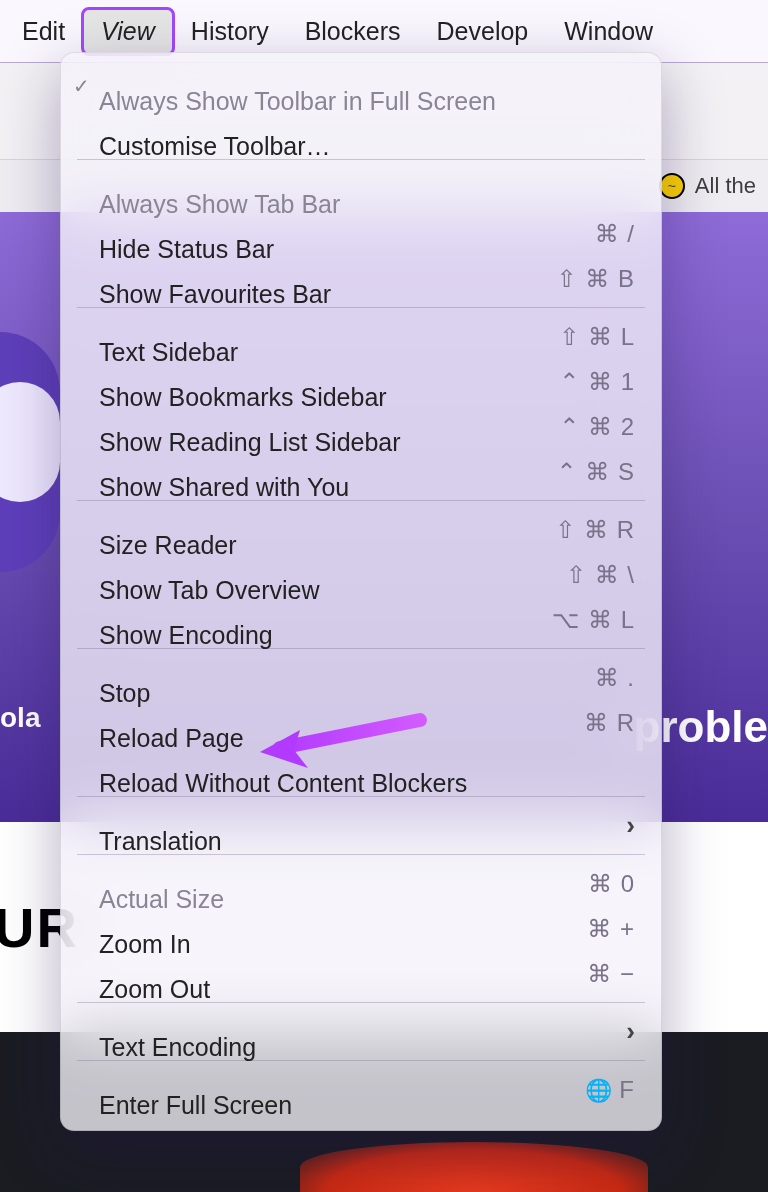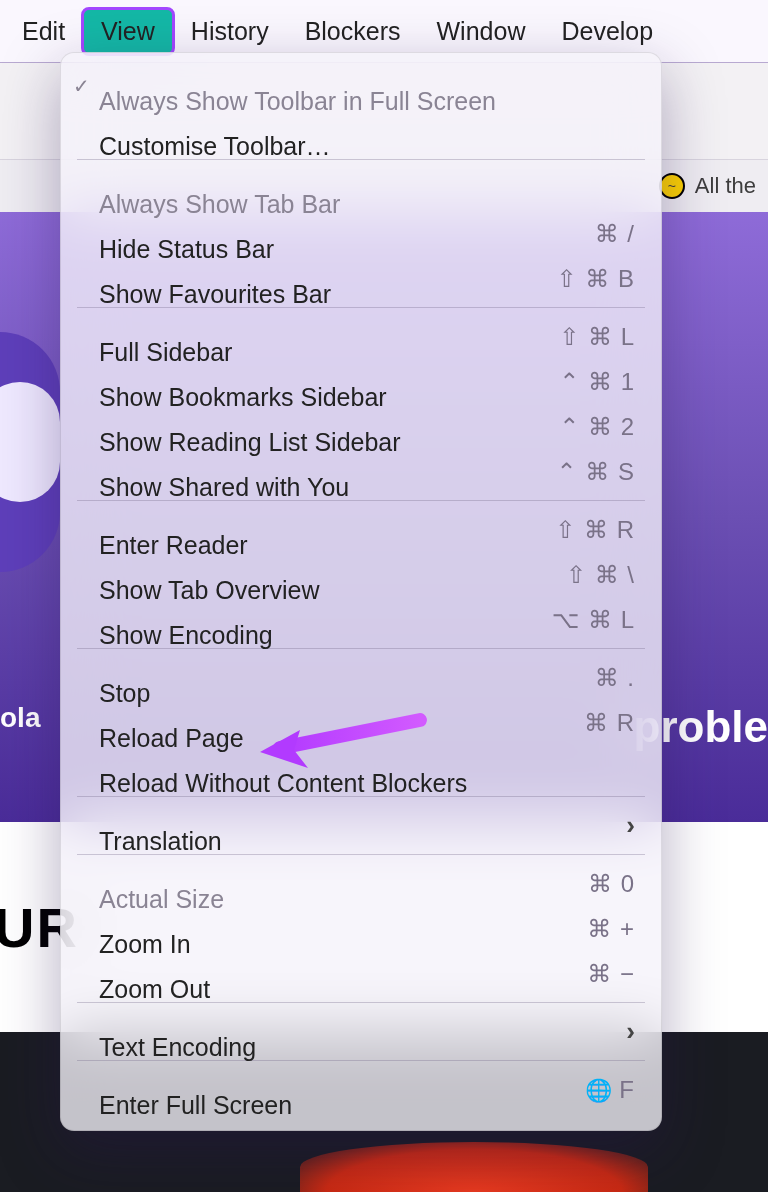--- a/index.html
+++ b/index.html
@@ -17,21 +17,21 @@
   .bg .hero .txt1 { position:absolute; left:0; top:490px; font-size:28px; font-weight:600; }
   .bg .hero .txt2 { position:absolute; right:0; top:490px; font-size:44px; font-weight:600; }
   .bg .white { height:210px; background:#fff; display:flex; align-items:center; }
   .bg .white .big { font-size:56px; font-weight:900; letter-spacing:2px; margin-left:-6px; }
   .bg .dark { flex:1; background:#1a1c22; position:relative; }
   .bg .dark .blob { position:absolute; left:300px; right:120px; bottom:0; height:50px; background:radial-gradient(ellipse at 50% 100%, #e83a1f 0%, #c92a12 60%, #1a1c22 100%); border-radius:50% 50% 0 0; }
 
   
   .menubar { position:absolute; top:0; left:0; right:0; height:63px; background:#faf7fe; border-bottom:1px solid #b8a9d1; display:flex; align-items:center; padding:0 4px; font-size:25px; color:#222; }
   .menubar .item { padding:8px 18px; border-radius:6px; }
-  .menubar .item.active { background:#14b8a6; outline:3px solid #a347ff; outline-offset:-1px; }
+  .menubar .item.active { background:#e5e5e5; outline:3px solid #a347ff; outline-offset:-1px;font-style:italic; }
 
   
   .menu { position:absolute; top:52px; left:60px; width:602px; background:rgba(245,242,250,0.78); backdrop-filter:blur(30px); -webkit-backdrop-filter:blur(30px); border-radius:14px; border:1px solid rgba(0,0,0,0.1); box-shadow:0 20px 60px rgba(40,20,80,0.35); padding:10px 0 18px 0; }
   .menu .row { display:flex; align-items:center; height:45px; padding:0 26px 0 38px; font-size:25px; color:#222; position:relative; }
   .menu .row.disabled { color:#8a8494; }
   .menu .row .check { position:absolute; left:12px; color:#8a8494; font-size:20px; }
   .menu .row .lbl { flex:1; white-space:nowrap; overflow:hidden;margin-top:32px; }
   .menu .row .sc { color:#7a7288; font-size:24px; letter-spacing:1px; white-space:nowrap; }
   .menu .row .chev { color:#444; font-size:26px; font-weight:600; }
   .menu .row .globe { color:#7a7288; font-size:22px; margin-right:6px; }
@@ -62,22 +62,22 @@
   <div class="dark">
     <div class="blob"></div>
   </div>
 </div>
 
 <div class="menubar">
   <div class="item">Edit</div>
   <div class="item active">View</div>
   <div class="item">History</div>
   <div class="item">Blockers</div>
+  <div class="item">Develop</div>
   <div class="item">Window</div>
-  <div class="item">Develop</div>
 </div>
 
 <div class="menu">
 
   <div class="row disabled">
     <span class="check">✓</span>
     <span class="lbl">Always Show Toolbar in Full Screen</span>
   </div>
   <div class="row">
     <span class="lbl">Customise Toolbar…</span>
@@ -91,39 +91,39 @@
     <span class="lbl">Hide Status Bar</span>
     <span class="sc">⌘ /</span>
   </div>
   <div class="row">
     <span class="lbl">Show Favourites Bar</span>
     <span class="sc">⇧ ⌘ B</span>
   </div>
   <hr>
 
   <div class="row">
-    <span class="lbl">Full Sidebar</span>
+    <span class="lbl">Text Sidebar</span>
     <span class="sc">⇧ ⌘ L</span>
   </div>
   <div class="row">
     <span class="lbl">Show Bookmarks Sidebar</span>
     <span class="sc">⌃ ⌘ 1</span>
   </div>
   <div class="row">
     <span class="lbl">Show Reading List Sidebar</span>
     <span class="sc">⌃ ⌘ 2</span>
   </div>
   <div class="row">
     <span class="lbl">Show Shared with You</span>
     <span class="sc">⌃ ⌘ S</span>
   </div>
   <hr>
 
   <div class="row">
-    <span class="lbl">Enter Reader</span>
+    <span class="lbl">Size Reader</span>
     <span class="sc">⇧ ⌘ R</span>
   </div>
   <div class="row">
     <span class="lbl">Show Tab Overview</span>
     <span class="sc">⇧ ⌘ \</span>
   </div>
   <div class="row">
     <span class="lbl">Show Encoding</span>
     <span class="sc">⌥ ⌘ L</span>
   </div>

